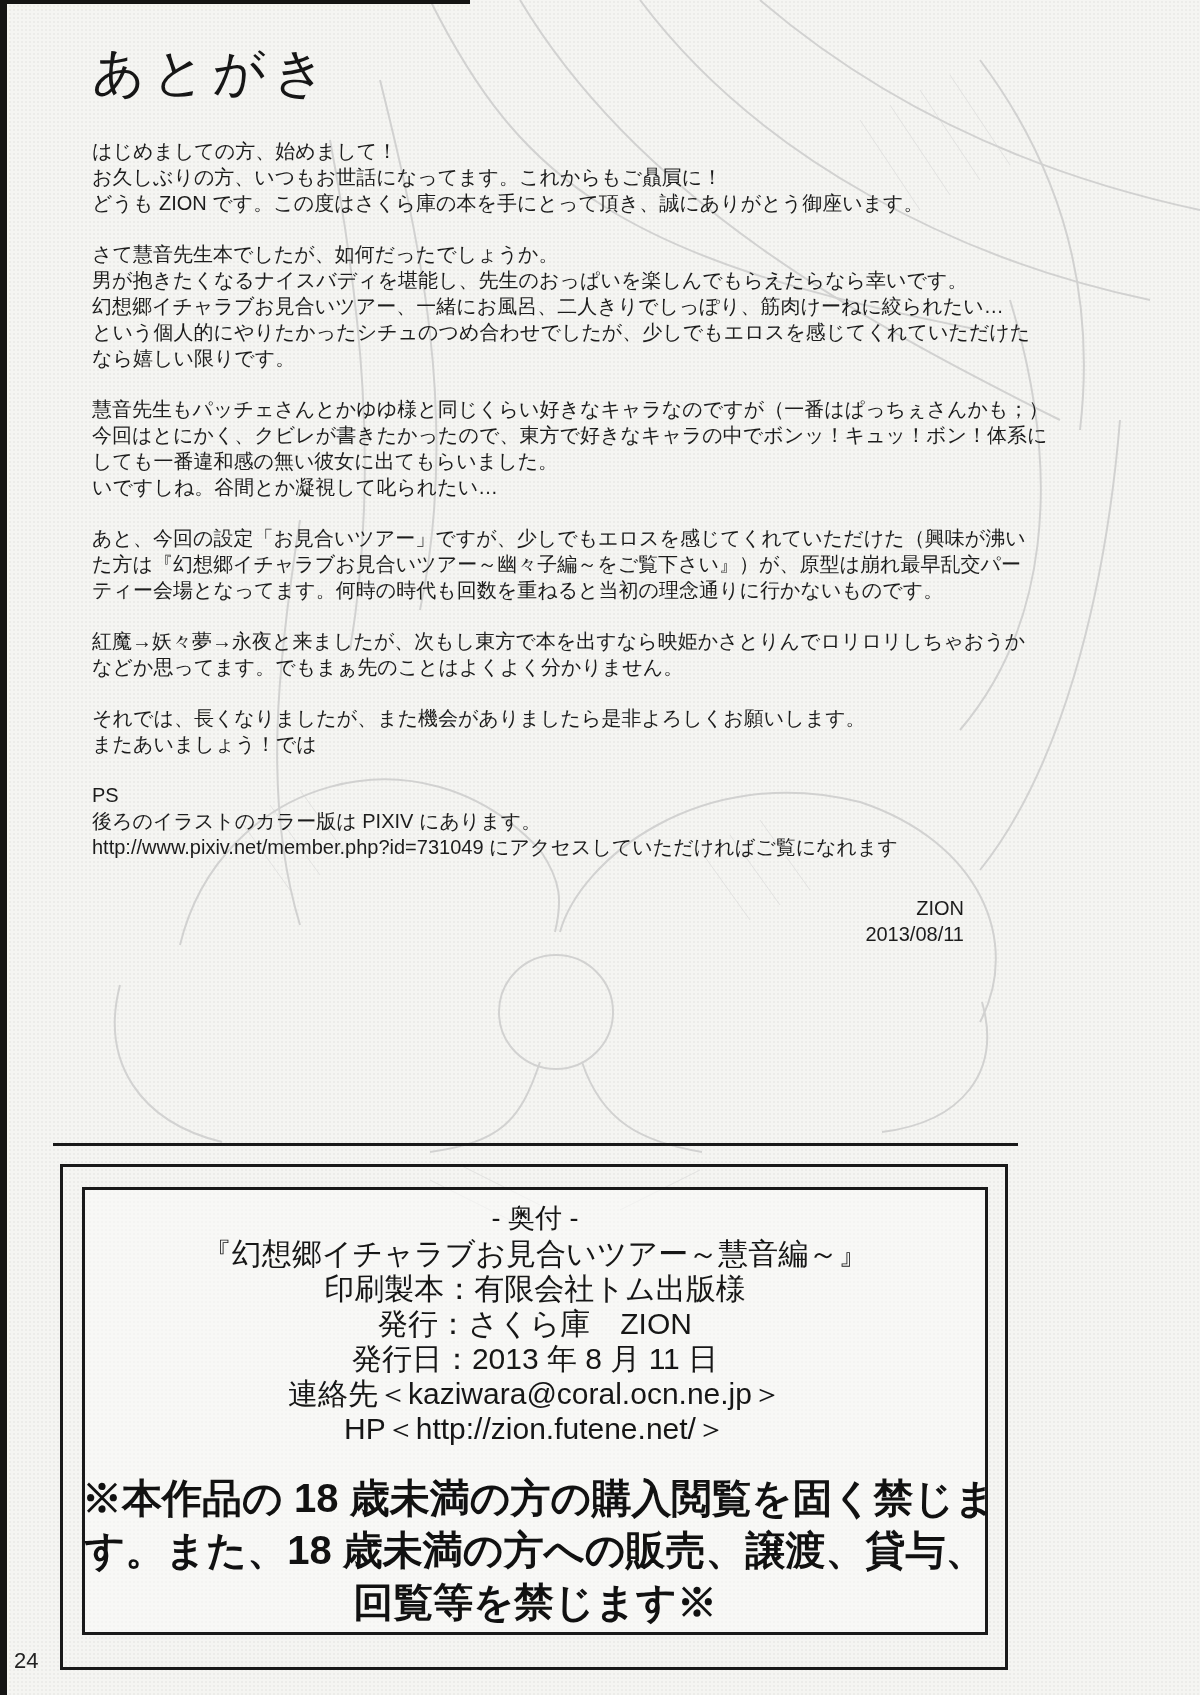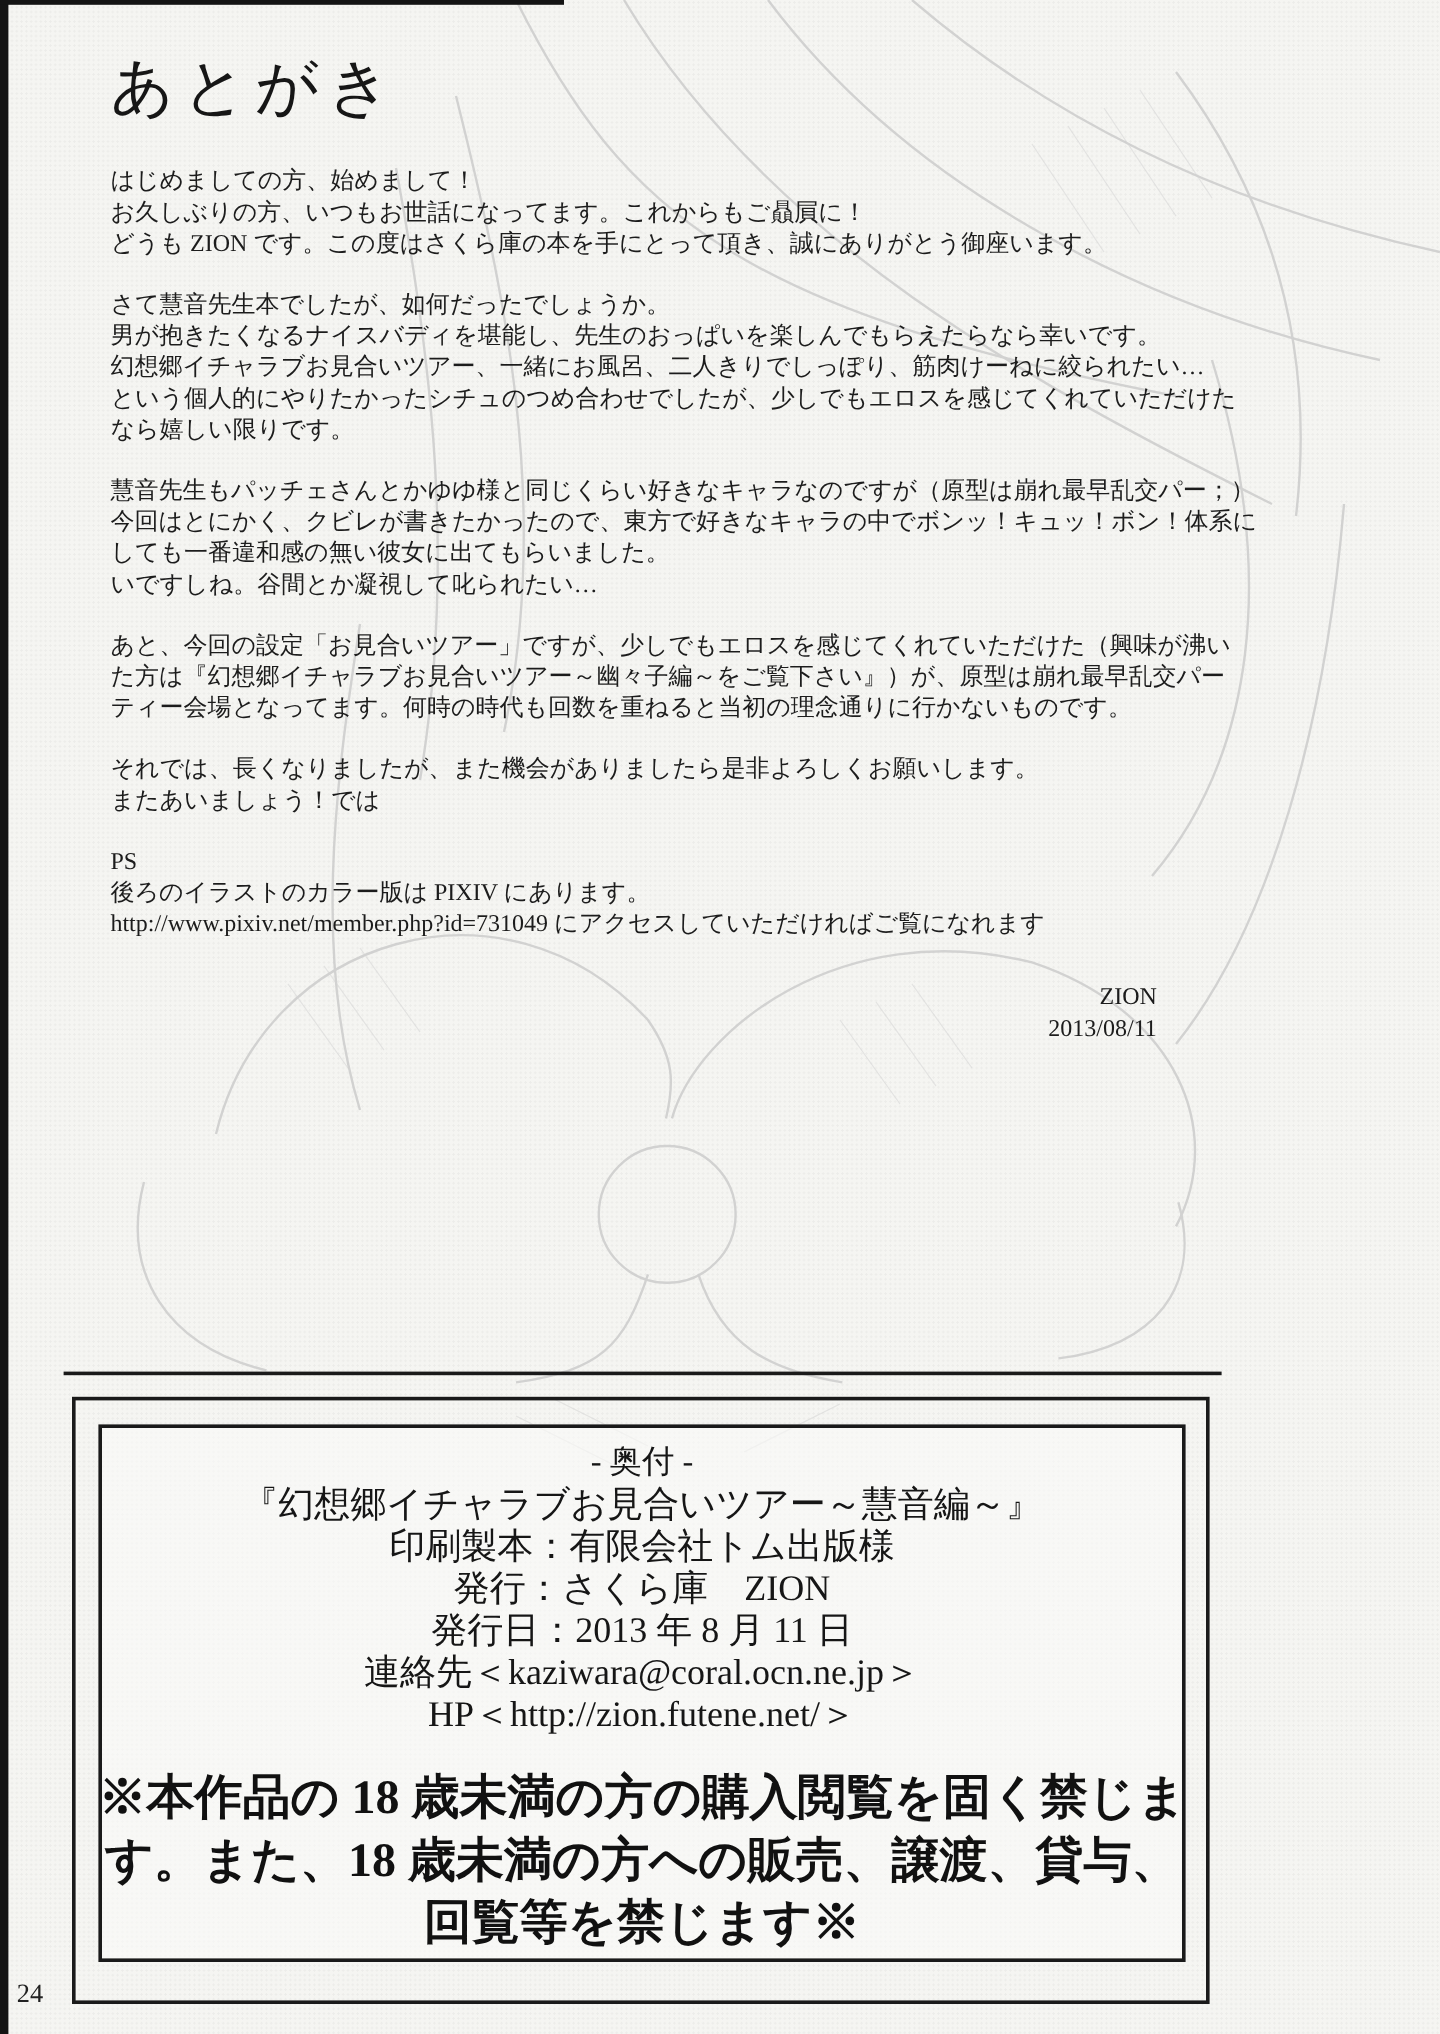--- a/index.html
+++ b/index.html
@@ -3,21 +3,21 @@
 <meta charset="utf-8">
 <style>
   html,body{margin:0;padding:0;}
   .page{
     position:relative;
     width:1200px;height:1695px;
     background:#f5f5f2;
     background-image:radial-gradient(rgba(0,0,0,0.035) 1px, transparent 1px);
     background-size:4px 4px;
     overflow:hidden;
-    font-family:Liberation Serif, serif;
+    font-family:Liberation Sans, sans-serif;
     color:#1d1d1d;
   }
   .scan-edge-left{
     position:absolute;left:0;top:0;width:7px;height:100%;
     background:#141414;
   }
   .scan-edge-top{
     position:absolute;left:0;top:0;width:470px;height:4px;
     background:#141414;
   }
@@ -125,32 +125,36 @@
 
     <div class="para">
       <div class="line">さて慧音先生本でしたが、如何だったでしょうか。</div>
       <div class="line">男が抱きたくなるナイスバディを堪能し、先生のおっぱいを楽しんでもらえたらなら幸いです。</div>
       <div class="line">幻想郷イチャラブお見合いツアー、一緒にお風呂、二人きりでしっぽり、筋肉けーねに絞られたい…</div>
       <div class="line">という個人的にやりたかったシチュのつめ合わせでしたが、少しでもエロスを感じてくれていただけた</div>
       <div class="line">なら嬉しい限りです。</div>
     </div>
 
     <div class="para">
-      <div class="line">慧音先生もパッチェさんとかゆゆ様と同じくらい好きなキャラなのですが（原型は崩れ最早乱交パー；）</div>
+      <div class="line">慧音先生もパッチェさんとかゆゆ様と同じくらい好きなキャラなのですが（一番はぱっちぇさんかも；）</div>
       <div class="line">今回はとにかく、クビレが書きたかったので、東方で好きなキャラの中でボンッ！キュッ！ボン！体系に</div>
       <div class="line">しても一番違和感の無い彼女に出てもらいました。</div>
       <div class="line">いですしね。谷間とか凝視して叱られたい…</div>
     </div>
 
     <div class="para">
       <div class="line">あと、今回の設定「お見合いツアー」ですが、少しでもエロスを感じてくれていただけた（興味が沸い</div>
       <div class="line">た方は『幻想郷イチャラブお見合いツアー～幽々子編～をご覧下さい』）が、原型は崩れ最早乱交パー</div>
       <div class="line">ティー会場となってます。何時の時代も回数を重ねると当初の理念通りに行かないものです。</div>
     </div>
 
+    <div class="para">
+      <div class="line">紅魔→妖々夢→永夜と来ましたが、次もし東方で本を出すなら映姫かさとりんでロリロリしちゃおうか</div>
+      <div class="line">などか思ってます。でもまぁ先のことはよくよく分かりません。</div>
+    </div>
 
     <div class="para">
       <div class="line">それでは、長くなりましたが、また機会がありましたら是非よろしくお願いします。</div>
       <div class="line">またあいましょう！では</div>
     </div>
 
     <div class="para">
       <div class="line">PS</div>
       <div class="line">後ろのイラストのカラー版は PIXIV にあります。</div>
       <div class="line">http://www.pixiv.net/member.php?id=731049 にアクセスしていただければご覧になれます</div>

